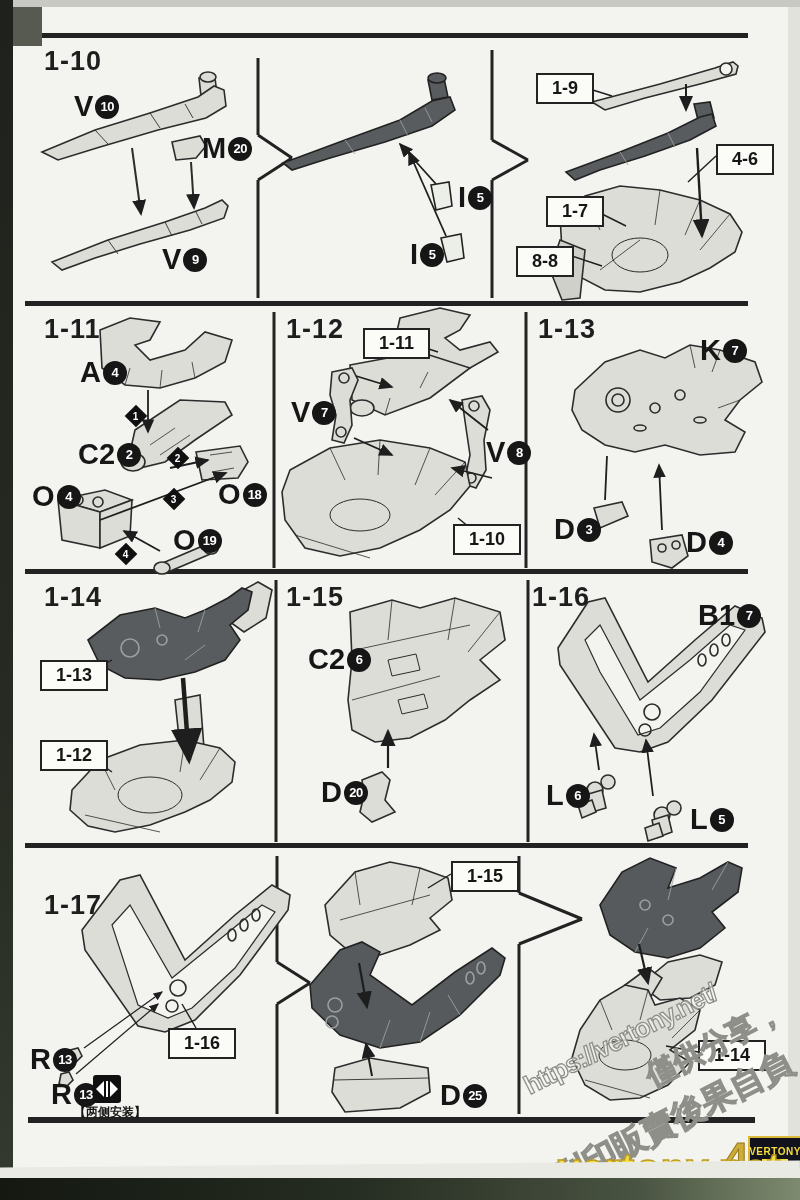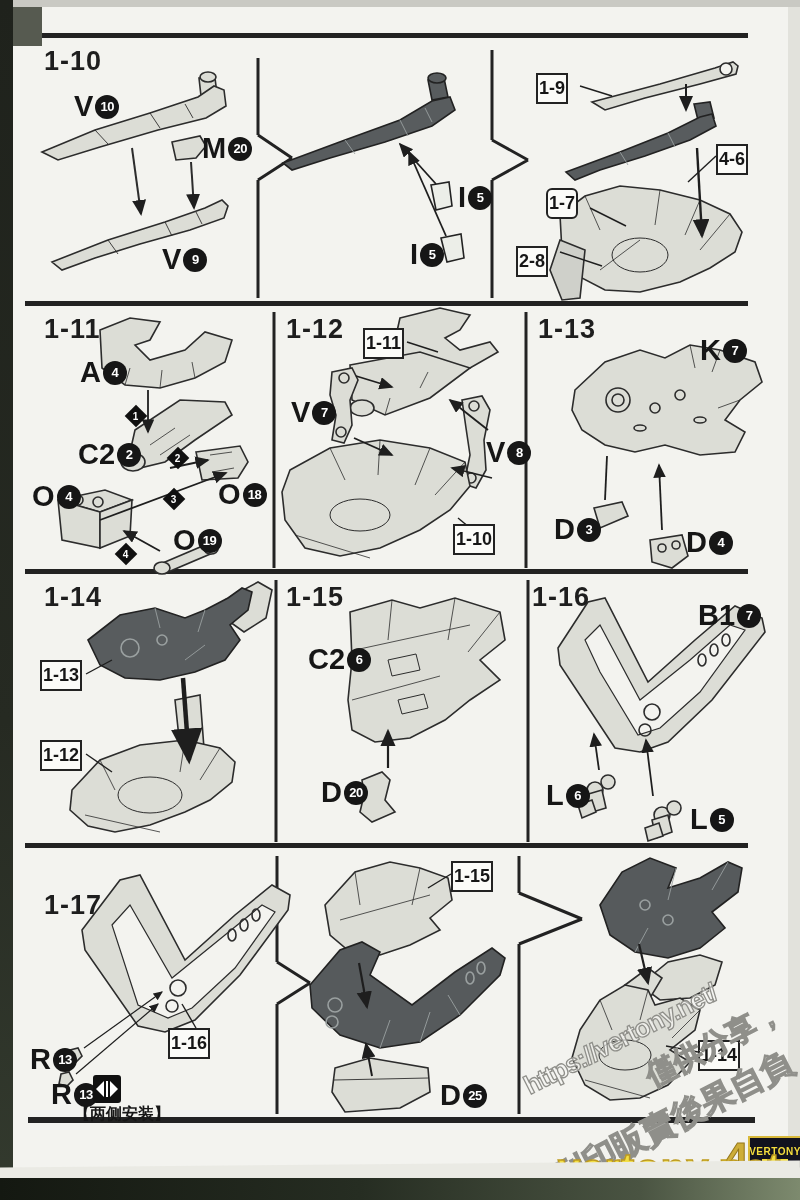--- a/index.html
+++ b/index.html
@@ -17,25 +17,25 @@
              transform:rotate(-0.5deg);z-index:40;}
   
   .rule{position:absolute;height:5px;background:#222;z-index:6;}
   
   .step{position:absolute;font-size:27px;font-weight:600;letter-spacing:1px;color:#1e1e1e;z-index:10;}
   .pcode{position:absolute;display:flex;align-items:center;gap:2px;color:#161616;
          font-size:29px;font-weight:bold;z-index:10;}
   .pcode .cnum{display:inline-flex;align-items:center;justify-content:center;width:24px;height:24px;
          border-radius:50%;background:#161616;color:#fff;font-size:13px;font-weight:bold;letter-spacing:-0.5px;}
   .refbox{position:absolute;border:2px solid #222;background:#fbfbf8;color:#161616;
-          font-size:18px;font-weight:600;padding:3px 1px;z-index:10;}
+          font-size:18px;font-weight:600;padding:3px 14px;z-index:10;}
   .dm{position:absolute;width:16px;height:16px;background:#101010;transform:rotate(45deg);
       display:flex;align-items:center;justify-content:center;z-index:11;}
   .dm span{transform:rotate(-45deg);color:#fff;font-size:10px;font-weight:bold;}
-  .note{position:absolute;font-size:16px;font-weight:bold;color:#161616;z-index:10;}
+  .note{position:absolute;font-size:12px;font-weight:bold;color:#161616;z-index:10;}
   .icon-bothsides{position:absolute;z-index:10;}
   
   .wm{position:absolute;transform-origin:0 50%;white-space:nowrap;z-index:30;font-weight:bold;
       color:rgba(246,246,243,0.65);-webkit-text-stroke:1.3px #8f8f8a;}
   .wm-url{left:526px;top:1072px;font-size:26px;letter-spacing:-1px;transform:rotate(-27deg);}
   .wm-cn1{left:648px;top:1058px;font-size:30px;transform:rotate(-27deg);}
   .wm-cn2{left:556px;top:1158px;font-size:33px;transform:rotate(-27deg);}
   
   .pagenum{position:absolute;left:724px;top:1134px;font-size:44px;font-weight:bold;z-index:34;
            color:#cdad38;-webkit-text-stroke:1px #96781c;}
@@ -383,22 +383,22 @@
       <span class="cnum">13</span>
     </div>
 
   <div class="pcode" style="left:440px;top:1079px;">
       <span>D</span>
       <span class="cnum">25</span>
     </div>
 
   <div class="refbox" style="left:536px;top:73px;">1-9</div>
   <div class="refbox" style="left:716px;top:144px;">4-6</div>
-  <div class="refbox" style="left:546px;top:188px;border-radius:6px;">1-7</div>
-  <div class="refbox" style="left:516px;top:246px;">2-8</div>
+  <div class="refbox" style="left:546px;top:196px;">1-7</div>
+  <div class="refbox" style="left:516px;top:246px;">8-8</div>
   <div class="refbox" style="left:363px;top:328px;">1-11</div>
   <div class="refbox" style="left:453px;top:524px;">1-10</div>
   <div class="refbox" style="left:40px;top:660px;">1-13</div>
   <div class="refbox" style="left:40px;top:740px;">1-12</div>
   <div class="refbox" style="left:168px;top:1028px;">1-16</div>
   <div class="refbox" style="left:451px;top:861px;">1-15</div>
   <div class="refbox" style="left:698px;top:1040px;">1-14</div>
 
   <div class="dm" style="left:128px;top:408px;">
       <span>1</span>

